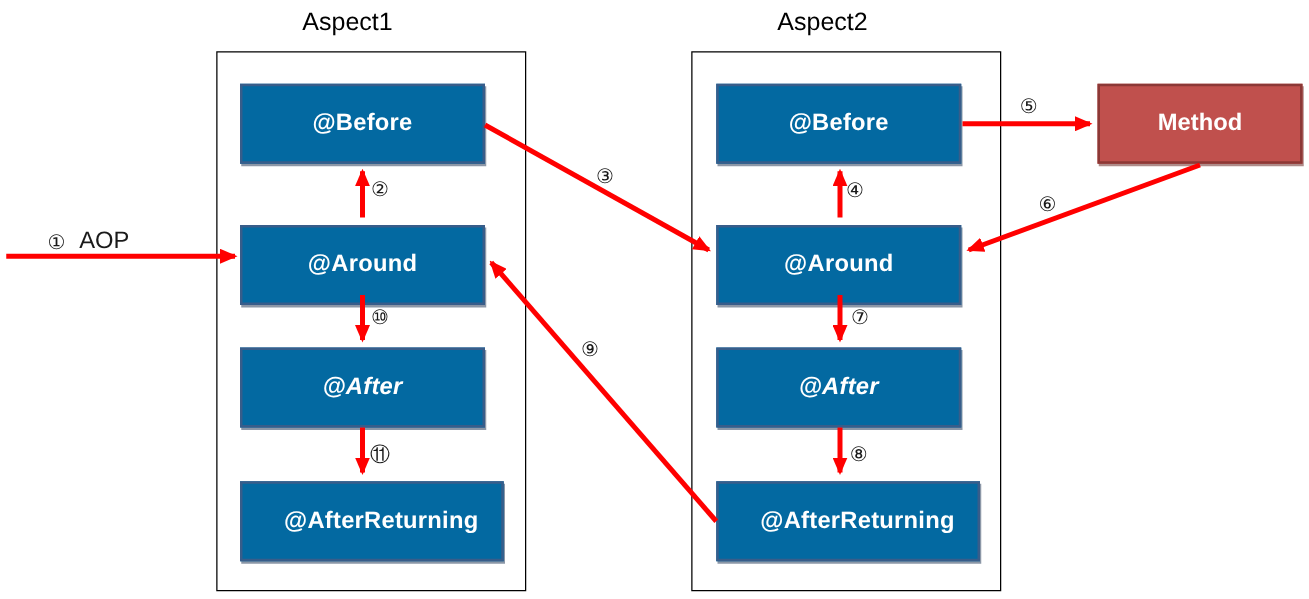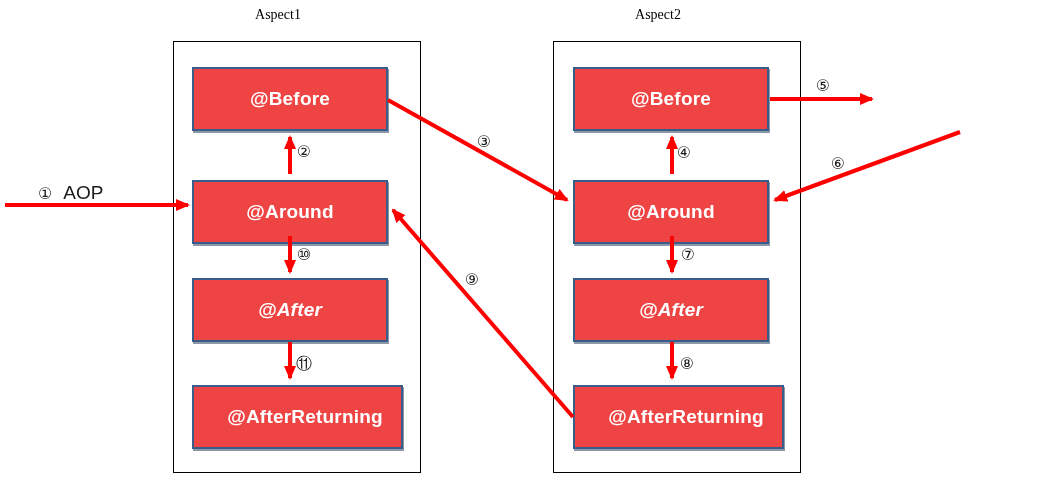--- a/index.html
+++ b/index.html
@@ -14,30 +14,30 @@
   .aspect-frame{
     position:absolute;
     border:1px solid #000000;
     background:#ffffff;
     z-index:1;
   }
   .frame-a1{left:173px;top:41px;width:246px;height:430px;}
   .frame-a2{left:553px;top:41px;width:246px;height:430px;}
   .aspect-title{
     position:absolute;
-    font-family:Liberation Serif, serif;
-    font-size:14px;color:#000000;
+    font-family:Liberation Sans, sans-serif;
+    font-size:20px;color:#000000;
     top:7px;width:120px;text-align:center;z-index:2;
   }
   .title-a1{left:218px;}
   .title-a2{left:598px;}
   .node{
     position:absolute;
     width:192px;height:60px;
-    background:#ef4444;
+    background:#0369a1;
     border:2px solid #385d8a;
     box-shadow:1px 2px 0 rgba(45,66,94,0.55);
     color:#ffffff;
     font-size:19px;font-weight:600;letter-spacing:0.2px;
     display:flex;align-items:center;justify-content:center;
     z-index:2;
   }
   .a1-x{left:192px;}
   .a2-x{left:573px;}
   .row-before{top:67px;}
@@ -116,20 +116,21 @@
   <div class="node a1-x row-before">@Before</div>
   <div class="node a1-x row-around">@Around</div>
   <div class="node a1-x row-after">@After</div>
   <div class="node a1-x row-afterret">@AfterReturning</div>
 
   <div class="node a2-x row-before">@Before</div>
   <div class="node a2-x row-around">@Around</div>
   <div class="node a2-x row-after">@After</div>
   <div class="node a2-x row-afterret">@AfterReturning</div>
 
+  <div class="method-node">Method</div>
 
   <div class="entry-label">
     <span class="num">①</span>
     <span class="txt">AOP</span>
   </div>
 
   <span class="num-label lbl-2">②</span>
   <span class="num-label lbl-3">③</span>
   <span class="num-label lbl-4">④</span>
   <span class="num-label lbl-5">⑤</span>

